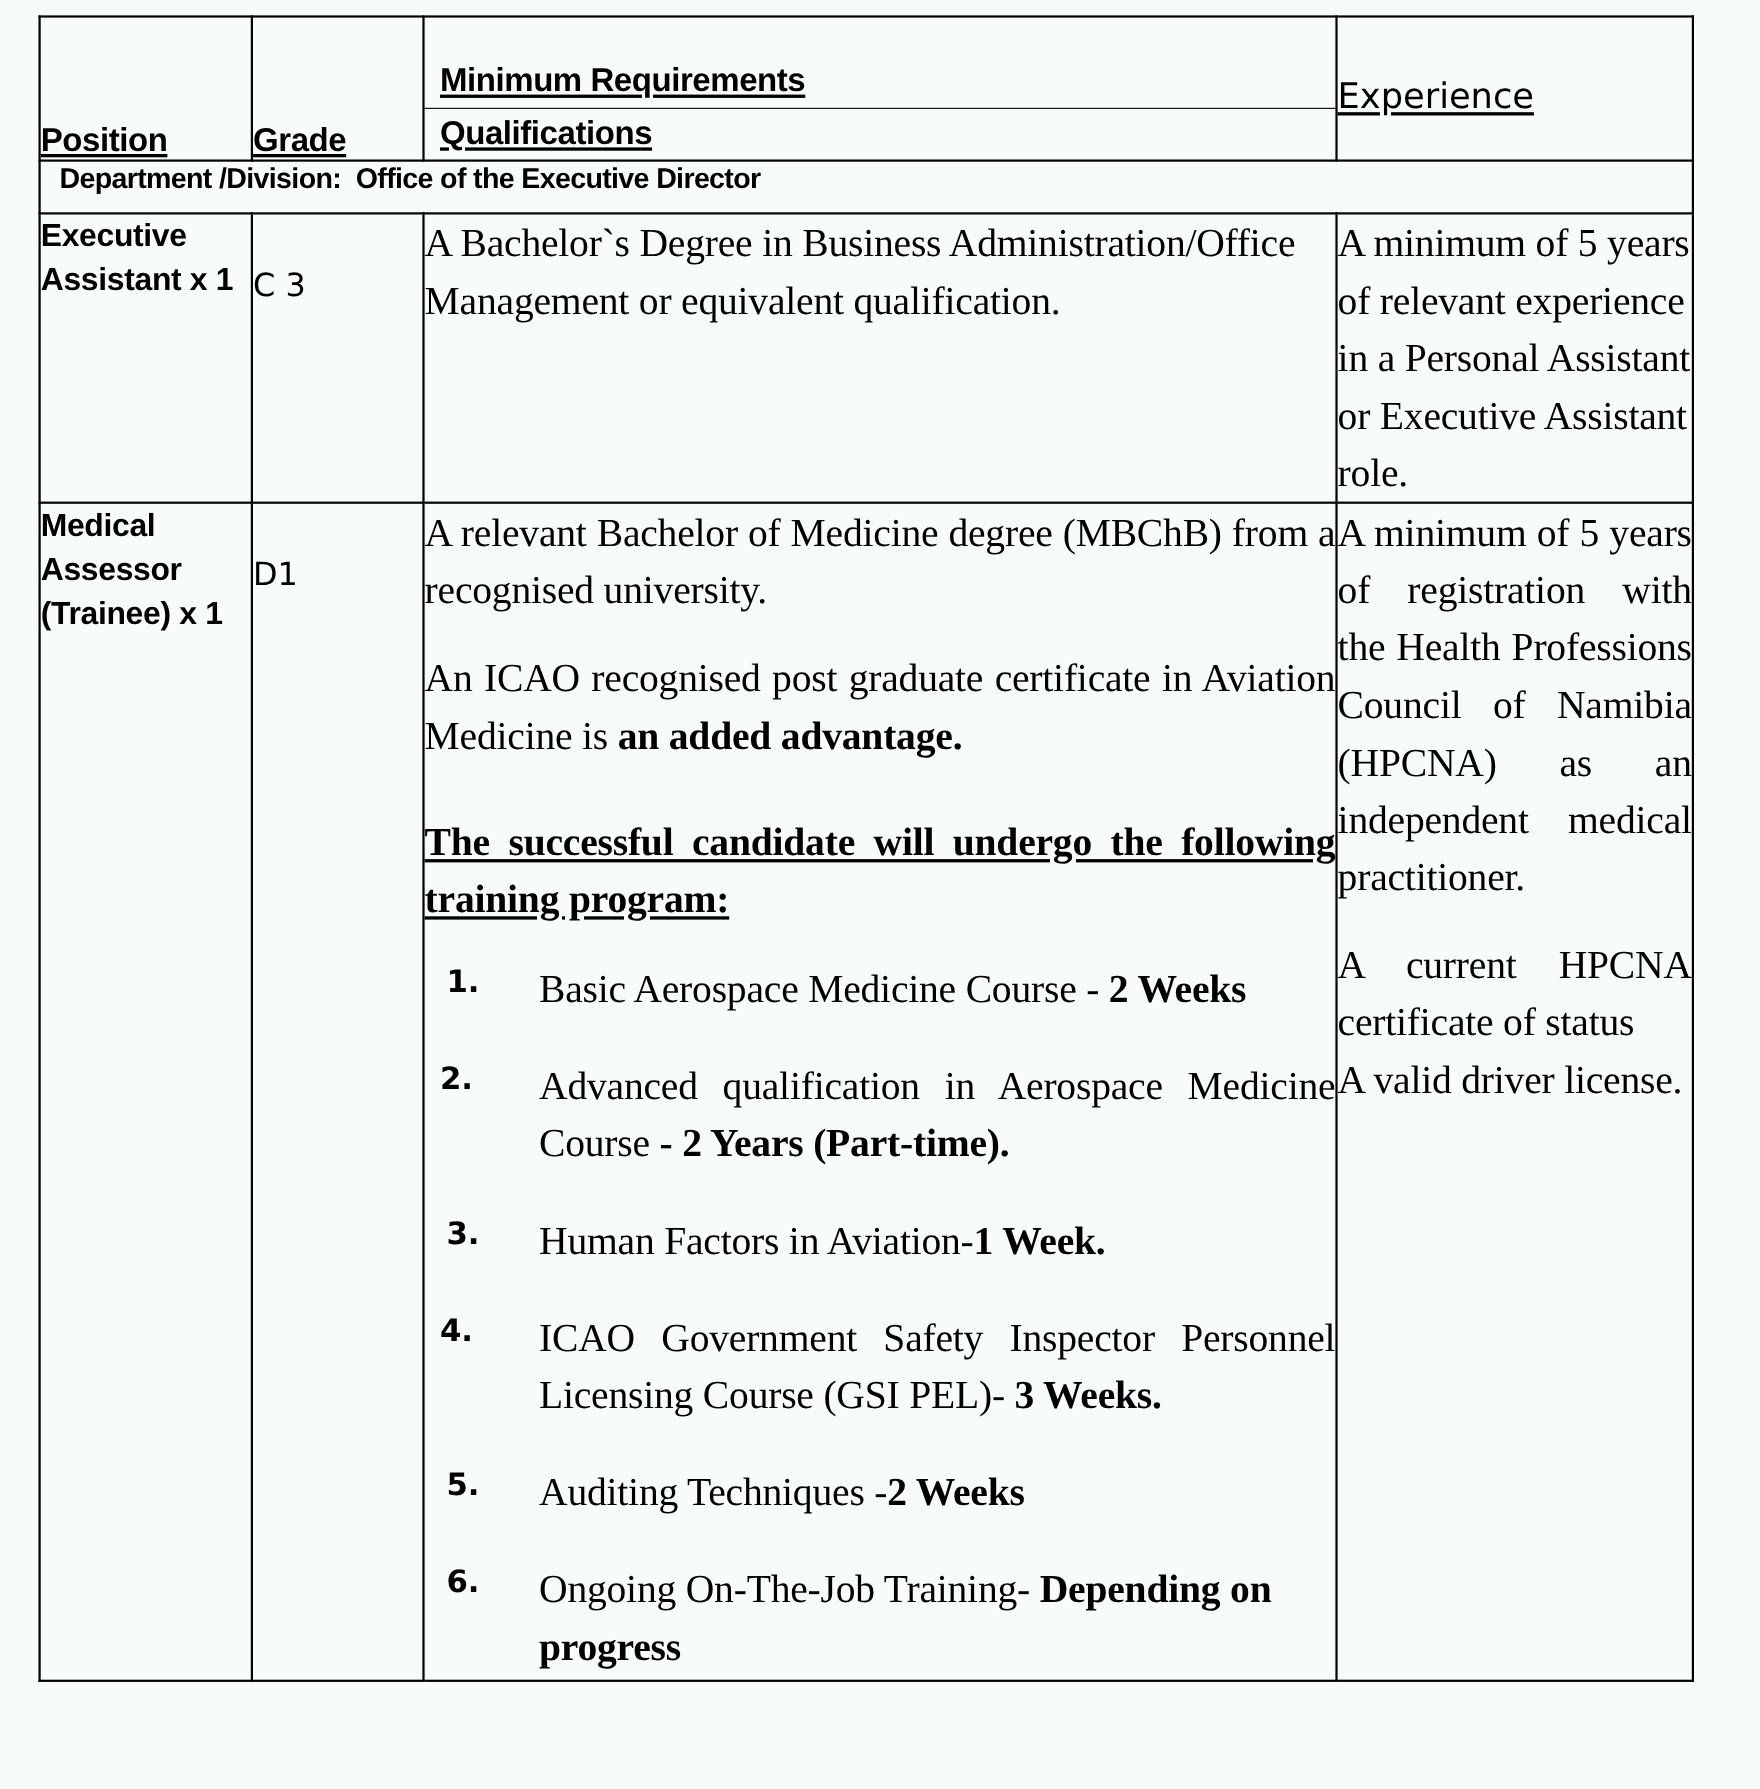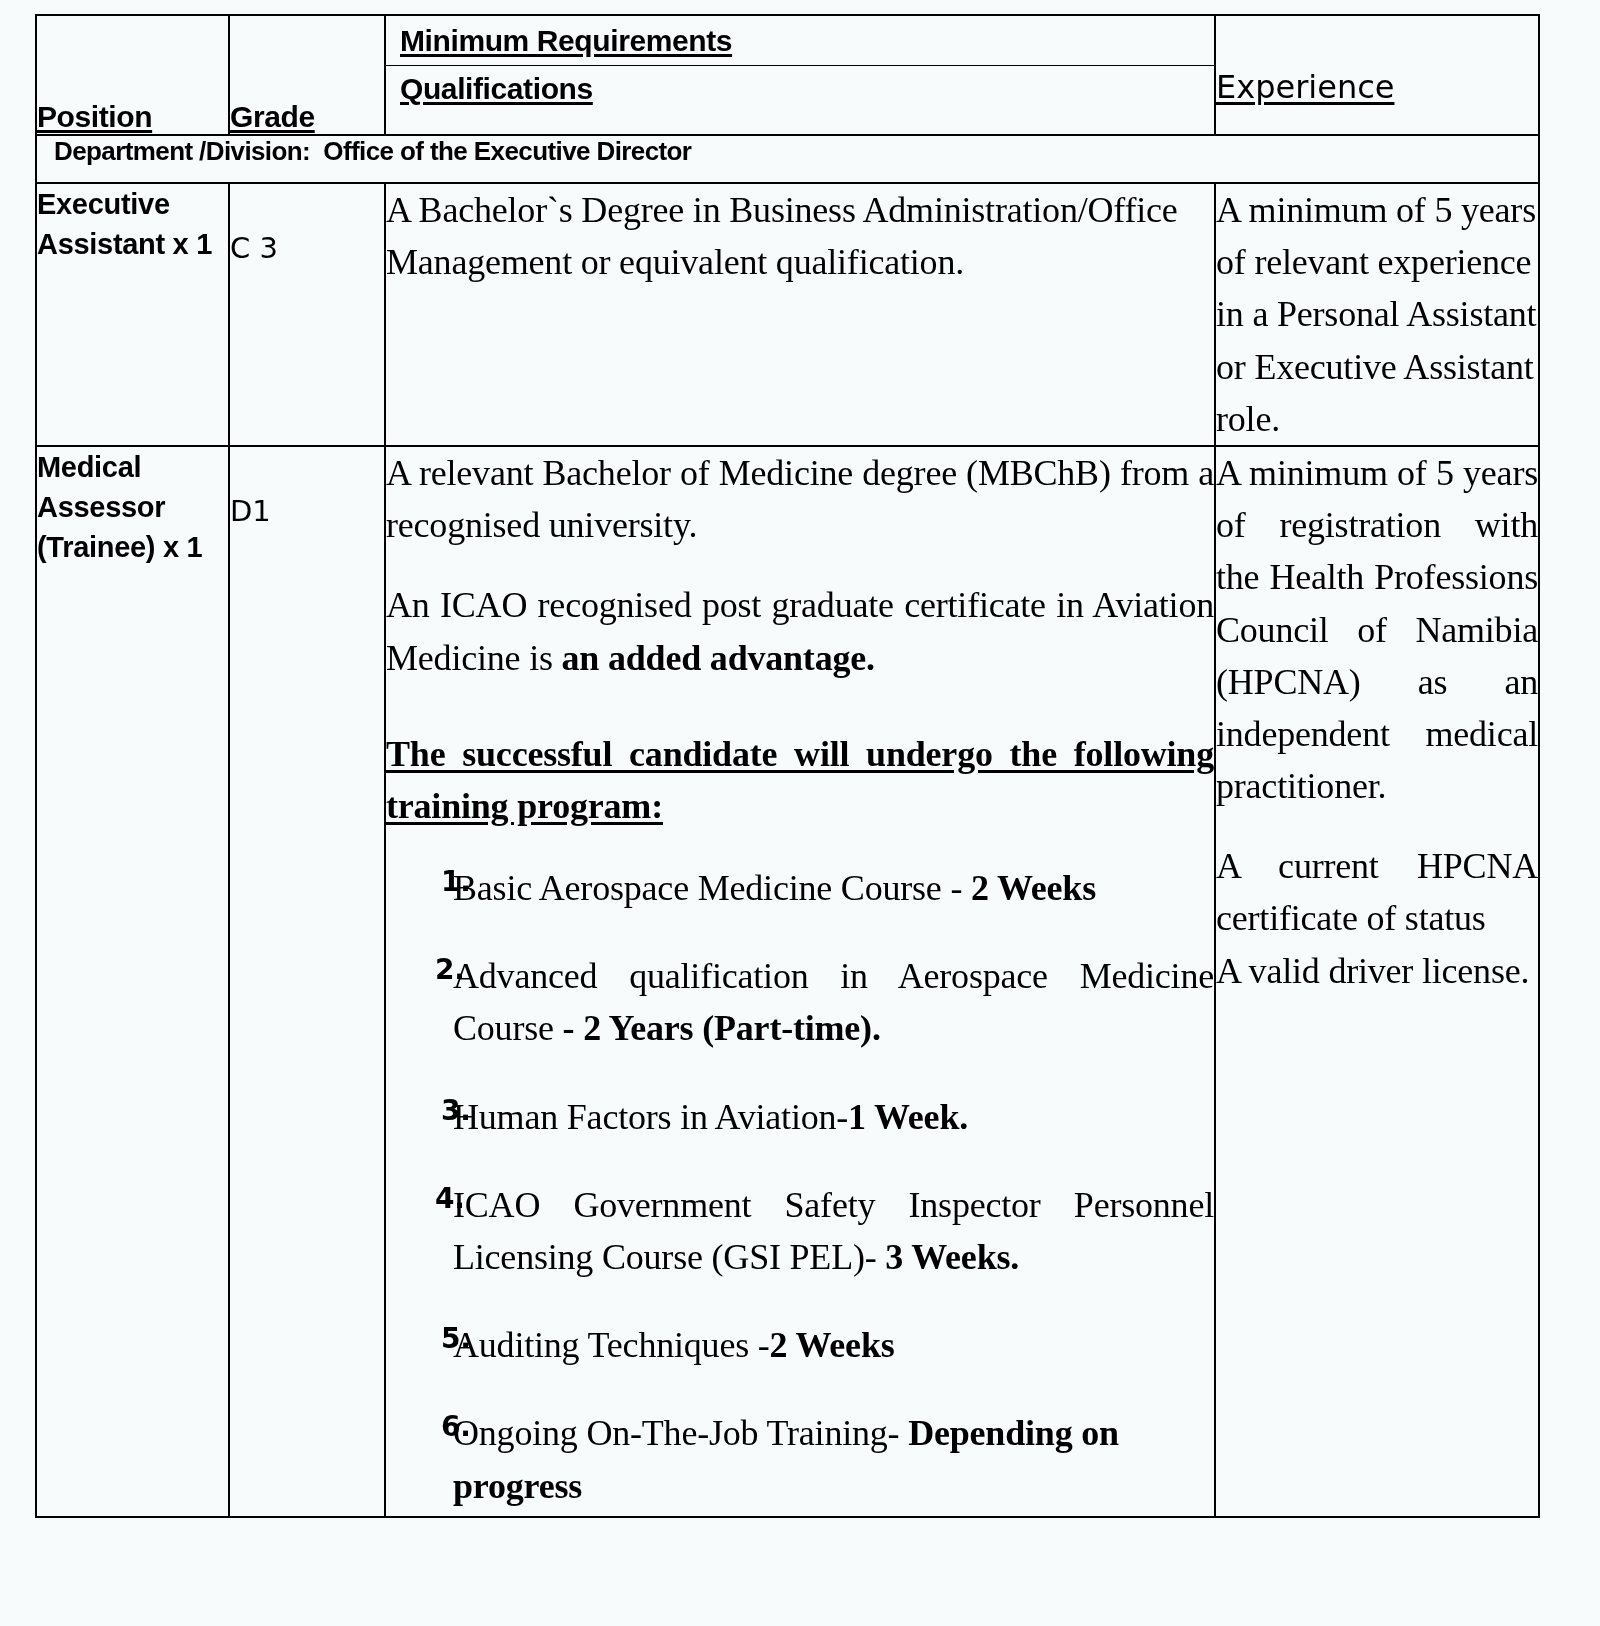--- a/index.html
+++ b/index.html
@@ -64,20 +64,21 @@
   }
   .quals-hdr {
     padding: 0;
     height: 118px;
   }
   .quals-hdr .minreq {
     border-bottom: 1px solid #000;
     padding: 8px 8px 6px 14px;
     height: 50px;
     box-sizing: border-box;
+    margin-top: 33px;
   }
   .quals-hdr .qual {
     padding: 6px 8px 6px 14px;
   }
   .exp-hdr {
     padding: 0 8px 6px 14px;
     height: 118px;
   }
   .exp-hdr .inner {
     font-family: "DejaVu Sans", sans-serif;
@@ -156,23 +157,22 @@
   
   ol.course-list {
     list-style: none;
     margin: 30px 0 0 0;
     padding: 0;
     counter-reset: course;
   }
   ol.course-list > li {
     counter-increment: course;
     position: relative;
-    padding-left: 32px;
+    padding-left: 104px;
     margin-bottom: 36px;
-    margin-left: 35px;
   }
   ol.course-list > li:last-child { margin-bottom: 4px; }
   ol.course-list > li::before {
     content: counter(course) ".";
     position: absolute;
     left: 20px;
     top: 0;
     font-weight: bold;
     font-size: 28px;
     font-family: "DejaVu Sans", sans-serif;

